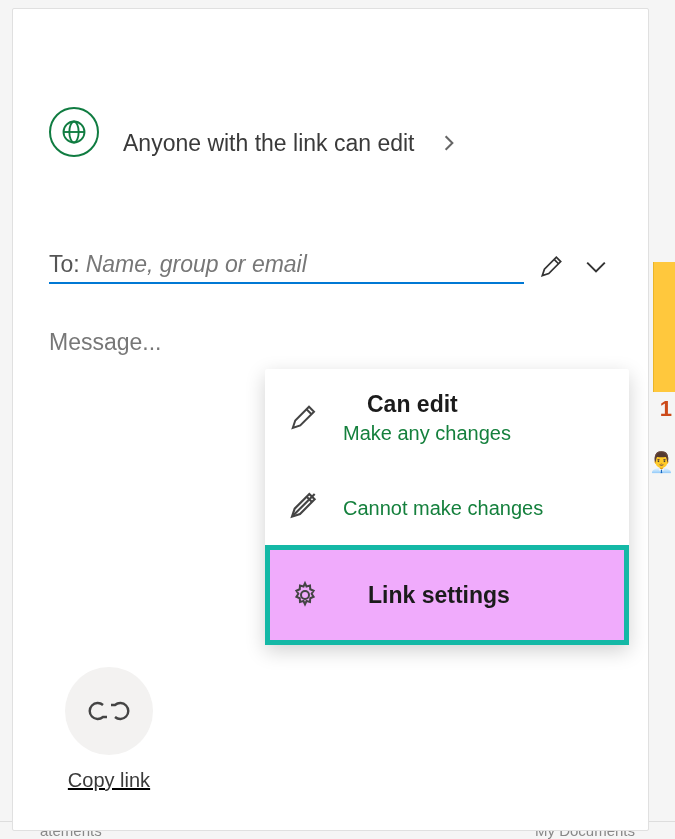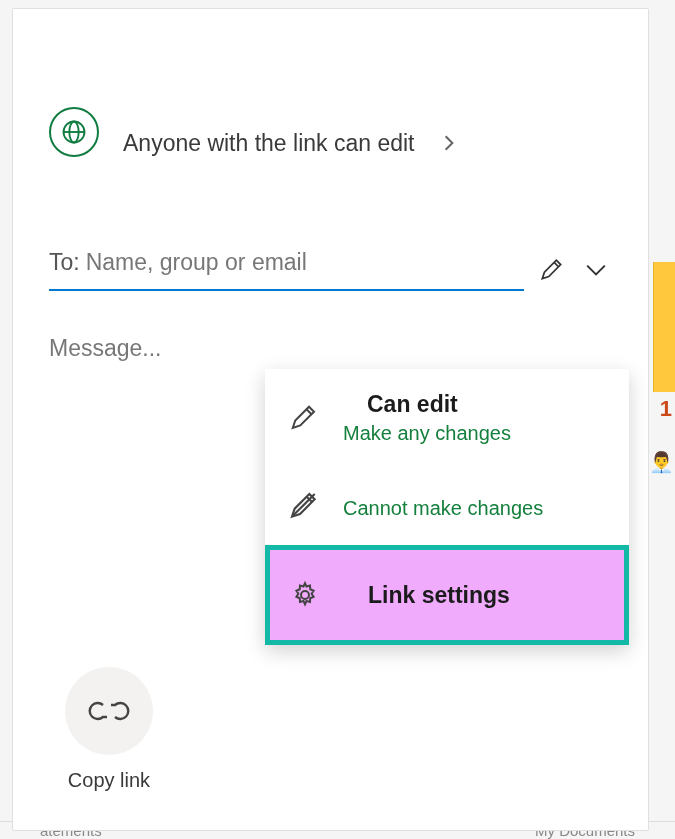--- a/index.html
+++ b/index.html
@@ -86,36 +86,37 @@
     }
     .to-row {
       display: flex;
       align-items: center;
       margin-top: 92px;
       gap: 10px;
     }
     .to-input-wrap {
       flex: 1;
       border-bottom: 2px solid #0078d4;
-      padding-bottom: 13px;
+      padding-bottom: 4px;
       display: flex;
       align-items: center;
     }
     .to-label {
       font-size: 23px;
       color: #555;
       margin-right: 6px;
     }
     .to-input {
       border: none;
       outline: none;
       font-size: 23px;
       color: #555;
       flex: 1;
       background: transparent;
+      font-style: italic;
     }
     .to-input::placeholder {
       color: #777;
     }
     .pencil-btn {
       width: 36px;
       height: 36px;
       display: flex;
       align-items: center;
       justify-content: center;
@@ -191,20 +192,21 @@
     }
     .copy-link-section {
       position: absolute;
       bottom: 38px;
       left: 52px;
       display: flex;
       flex-direction: column;
       align-items: center;
       gap: 14px;
       cursor: pointer;
+      text-decoration: underline;
     }
     .copy-link-circle {
       width: 88px;
       height: 88px;
       border-radius: 50%;
       background: #f3f2f1;
       display: flex;
       align-items: center;
       justify-content: center;
       color: #444;

